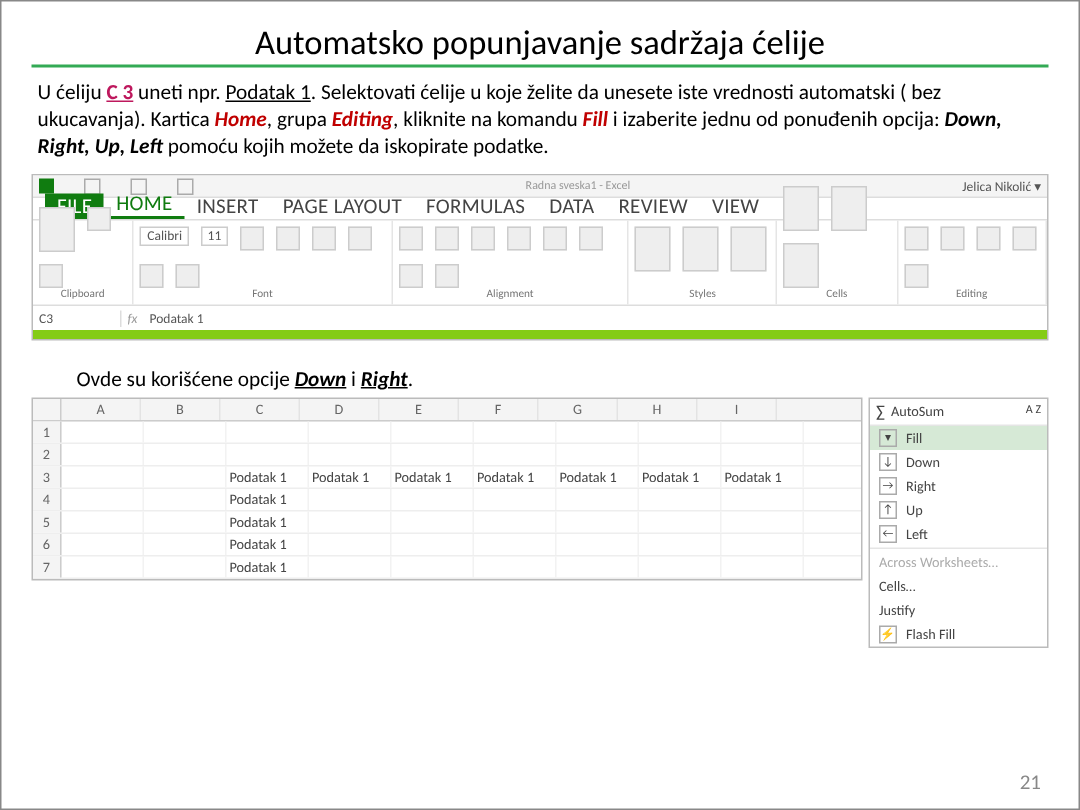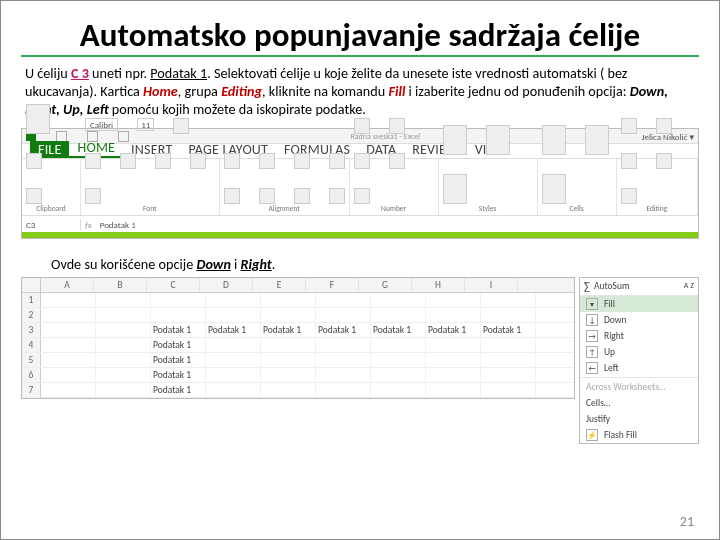--- a/index.html
+++ b/index.html
@@ -1,36 +1,36 @@
 <!DOCTYPE html>
 <html><head>
 <meta charset="utf-8">
 <style>
 html,body{margin:0;padding:0}
 body{width:720px;height:540px;background:#fff;font-family:Calibri,Arial,sans-serif;color:#000;position:relative;box-sizing:border-box}
 .slide{width:720px;height:540px;padding:10px 20px 0 20px;box-sizing:border-box;border:1px solid #888}
-.title{font-size:33px;font-weight:700;text-align:center;margin:4px 0 8px 0;border-bottom:2px solid #3a5}
+.title{font-size:23px;font-weight:400;text-align:center;margin:4px 0 8px 0;border-bottom:2px solid #3a5}
 .body-text{font-size:14.2px;line-height:1.25;margin:2px 4px 10px 4px}
 .kw-cell{color:#be185d;font-weight:700;text-decoration:underline}
 .kw-pod{text-decoration:underline}
 .kw-tab{color:#c00000;font-weight:700;font-style:italic}
 .kw-cmd{color:#c00000;font-weight:700;font-style:italic}
 .kw-dir{font-weight:700;font-style:italic}
 .screenshot1{border:1px solid #bbb;background:#fff;margin:0 0 8px 0;font-size:9px;color:#555}
 .titlebar{height:14px;background:#f4f4f4;border-bottom:1px solid #ddd;display:flex;align-items:center;gap:20px;padding:0 4px}
 .xl-ico{width:10px;height:10px;background:#107c10}
 .qat-ico{width:9px;height:9px;border:1px solid #aaa}
 .win-title{flex:1;text-align:center;font-size:8px;color:#999}
 .tabs{height:14px;border-bottom:1px solid #ddd;display:flex;align-items:flex-end;padding:0 8px;font-size:14px;color:#444}
 .tab{padding:0 8px;text-transform:uppercase;letter-spacing:0.2px}
 .tab.file{background:#107c10;color:#fff}
 .tab.active{border-bottom:2px solid #107c10;color:#107c10}
 .ribbon{height:56px;border-bottom:1px solid #ddd;display:flex}
 .rg{border-right:1px solid #e5e5e5;display:flex;flex-direction:column;justify-content:flex-end;padding:2px 4px;min-width:40px}
-.rg-icons{flex:1;display:flex;flex-wrap:wrap;gap:19px;align-items:flex-start;padding-top:2px}
+.rg-icons{flex:1;display:flex;flex-wrap:wrap;gap:8px;align-items:flex-start;padding-top:2px}
 .rg-label{font-size:7.5px;color:#777;text-align:center}
 .ribbon-ico{width:14px;height:14px;background:#eee;border:1px solid #ccc}
 .ribbon-ico.big{width:22px;height:28px}
 .formula-row{height:16px;border-bottom:6px solid #84cc16;display:flex;align-items:center;font-size:9px}
 .namebox{width:50px;padding:0 4px;border-right:1px solid #ddd}
 .fx{padding:0 4px;color:#999;font-style:italic}
 .fval{padding:0 4px}
 .caption2{font-size:14.2px;margin:16px 0 4px 30px}
 .screenshot2-wrap{display:flex;gap:4px;align-items:flex-start}
 .screenshot2{border:1px solid #bbb;flex:1;font-size:9.5px;color:#666}
@@ -108,30 +108,20 @@
             <span class="ribbon-ico"></span>
             <span class="ribbon-ico"></span>
             <span class="ribbon-ico"></span>
             <span class="ribbon-ico"></span>
             <span class="ribbon-ico"></span>
             <span class="ribbon-ico"></span>
             <span class="ribbon-ico"></span>
           </div>
           <div class="rg-label">Alignment</div>
         </div>
-    <div class="rg" style="min-width:80px">
-          <div class="rg-icons">
-            <span class="ribbon-ico"></span>
-            <span class="ribbon-ico"></span>
-            <span class="ribbon-ico"></span>
-            <span class="ribbon-ico"></span>
-            <span class="ribbon-ico"></span>
-          </div>
-          <div class="rg-label">Number</div>
-        </div>
     <div class="rg" style="min-width:90px">
           <div class="rg-icons">
             <span class="ribbon-ico big"></span>
             <span class="ribbon-ico big"></span>
             <span class="ribbon-ico big"></span>
           </div>
           <div class="rg-label">Styles</div>
         </div>
     <div class="rg" style="min-width:70px">
           <div class="rg-icons">

